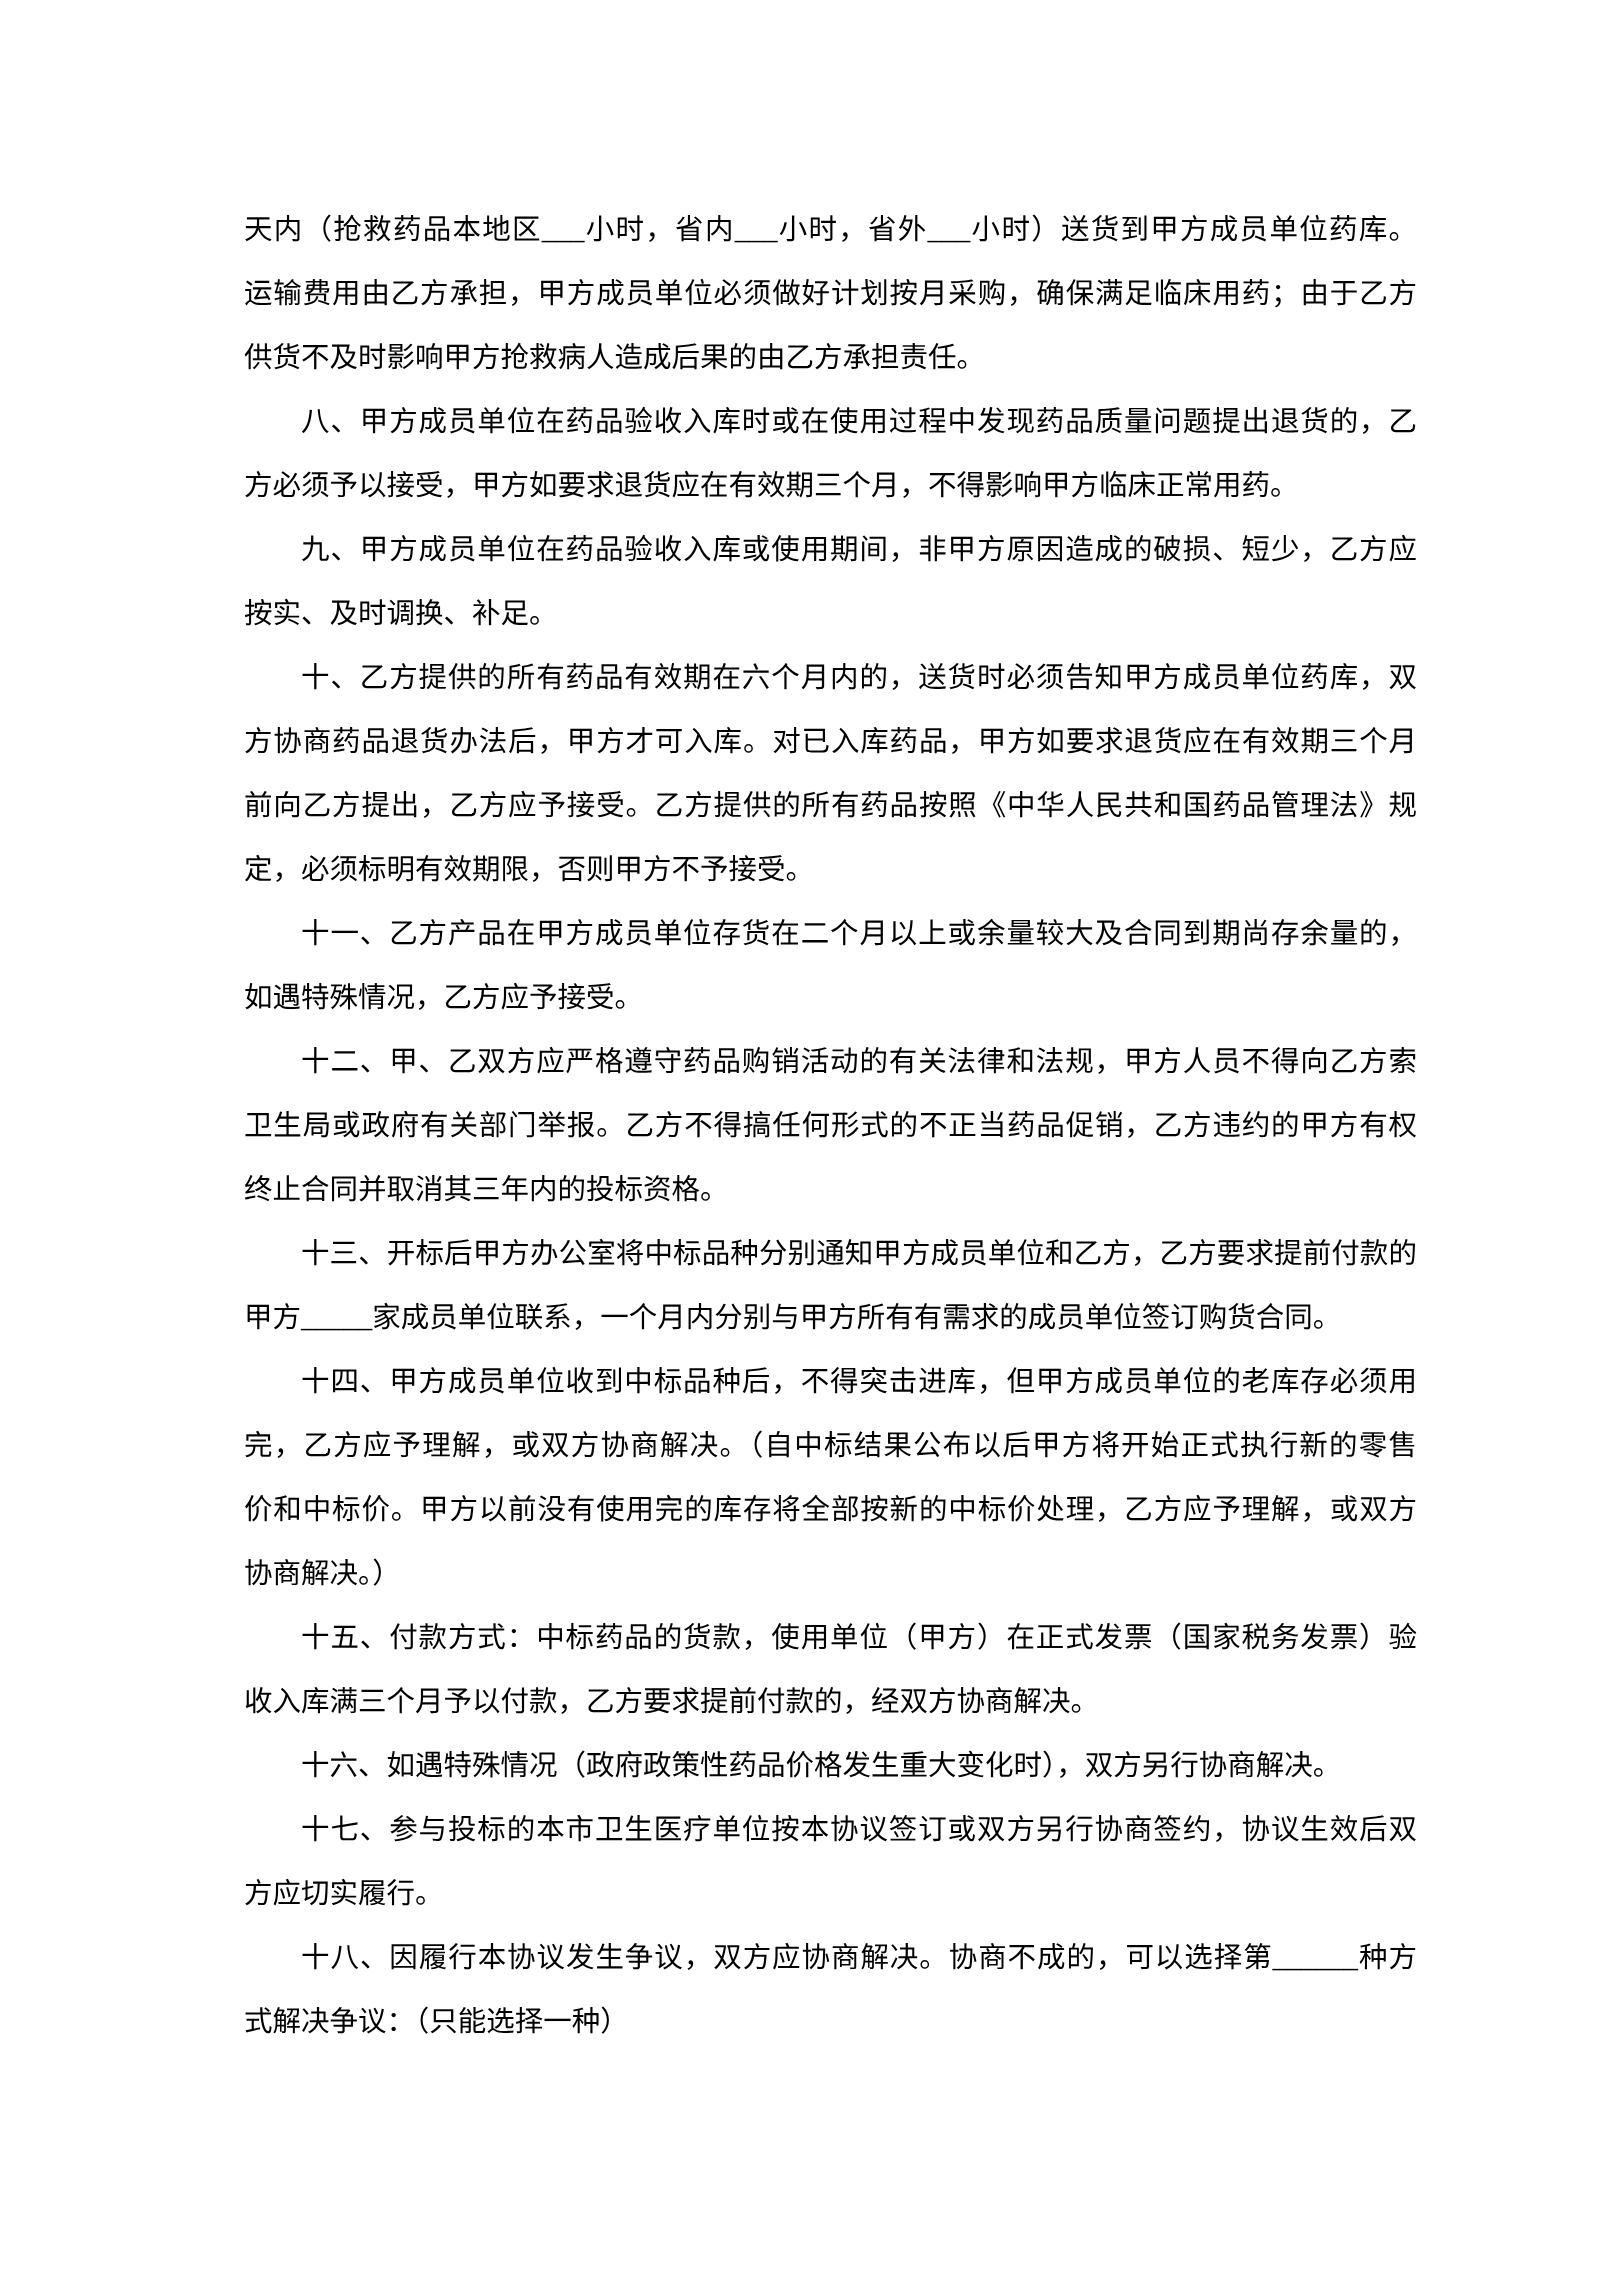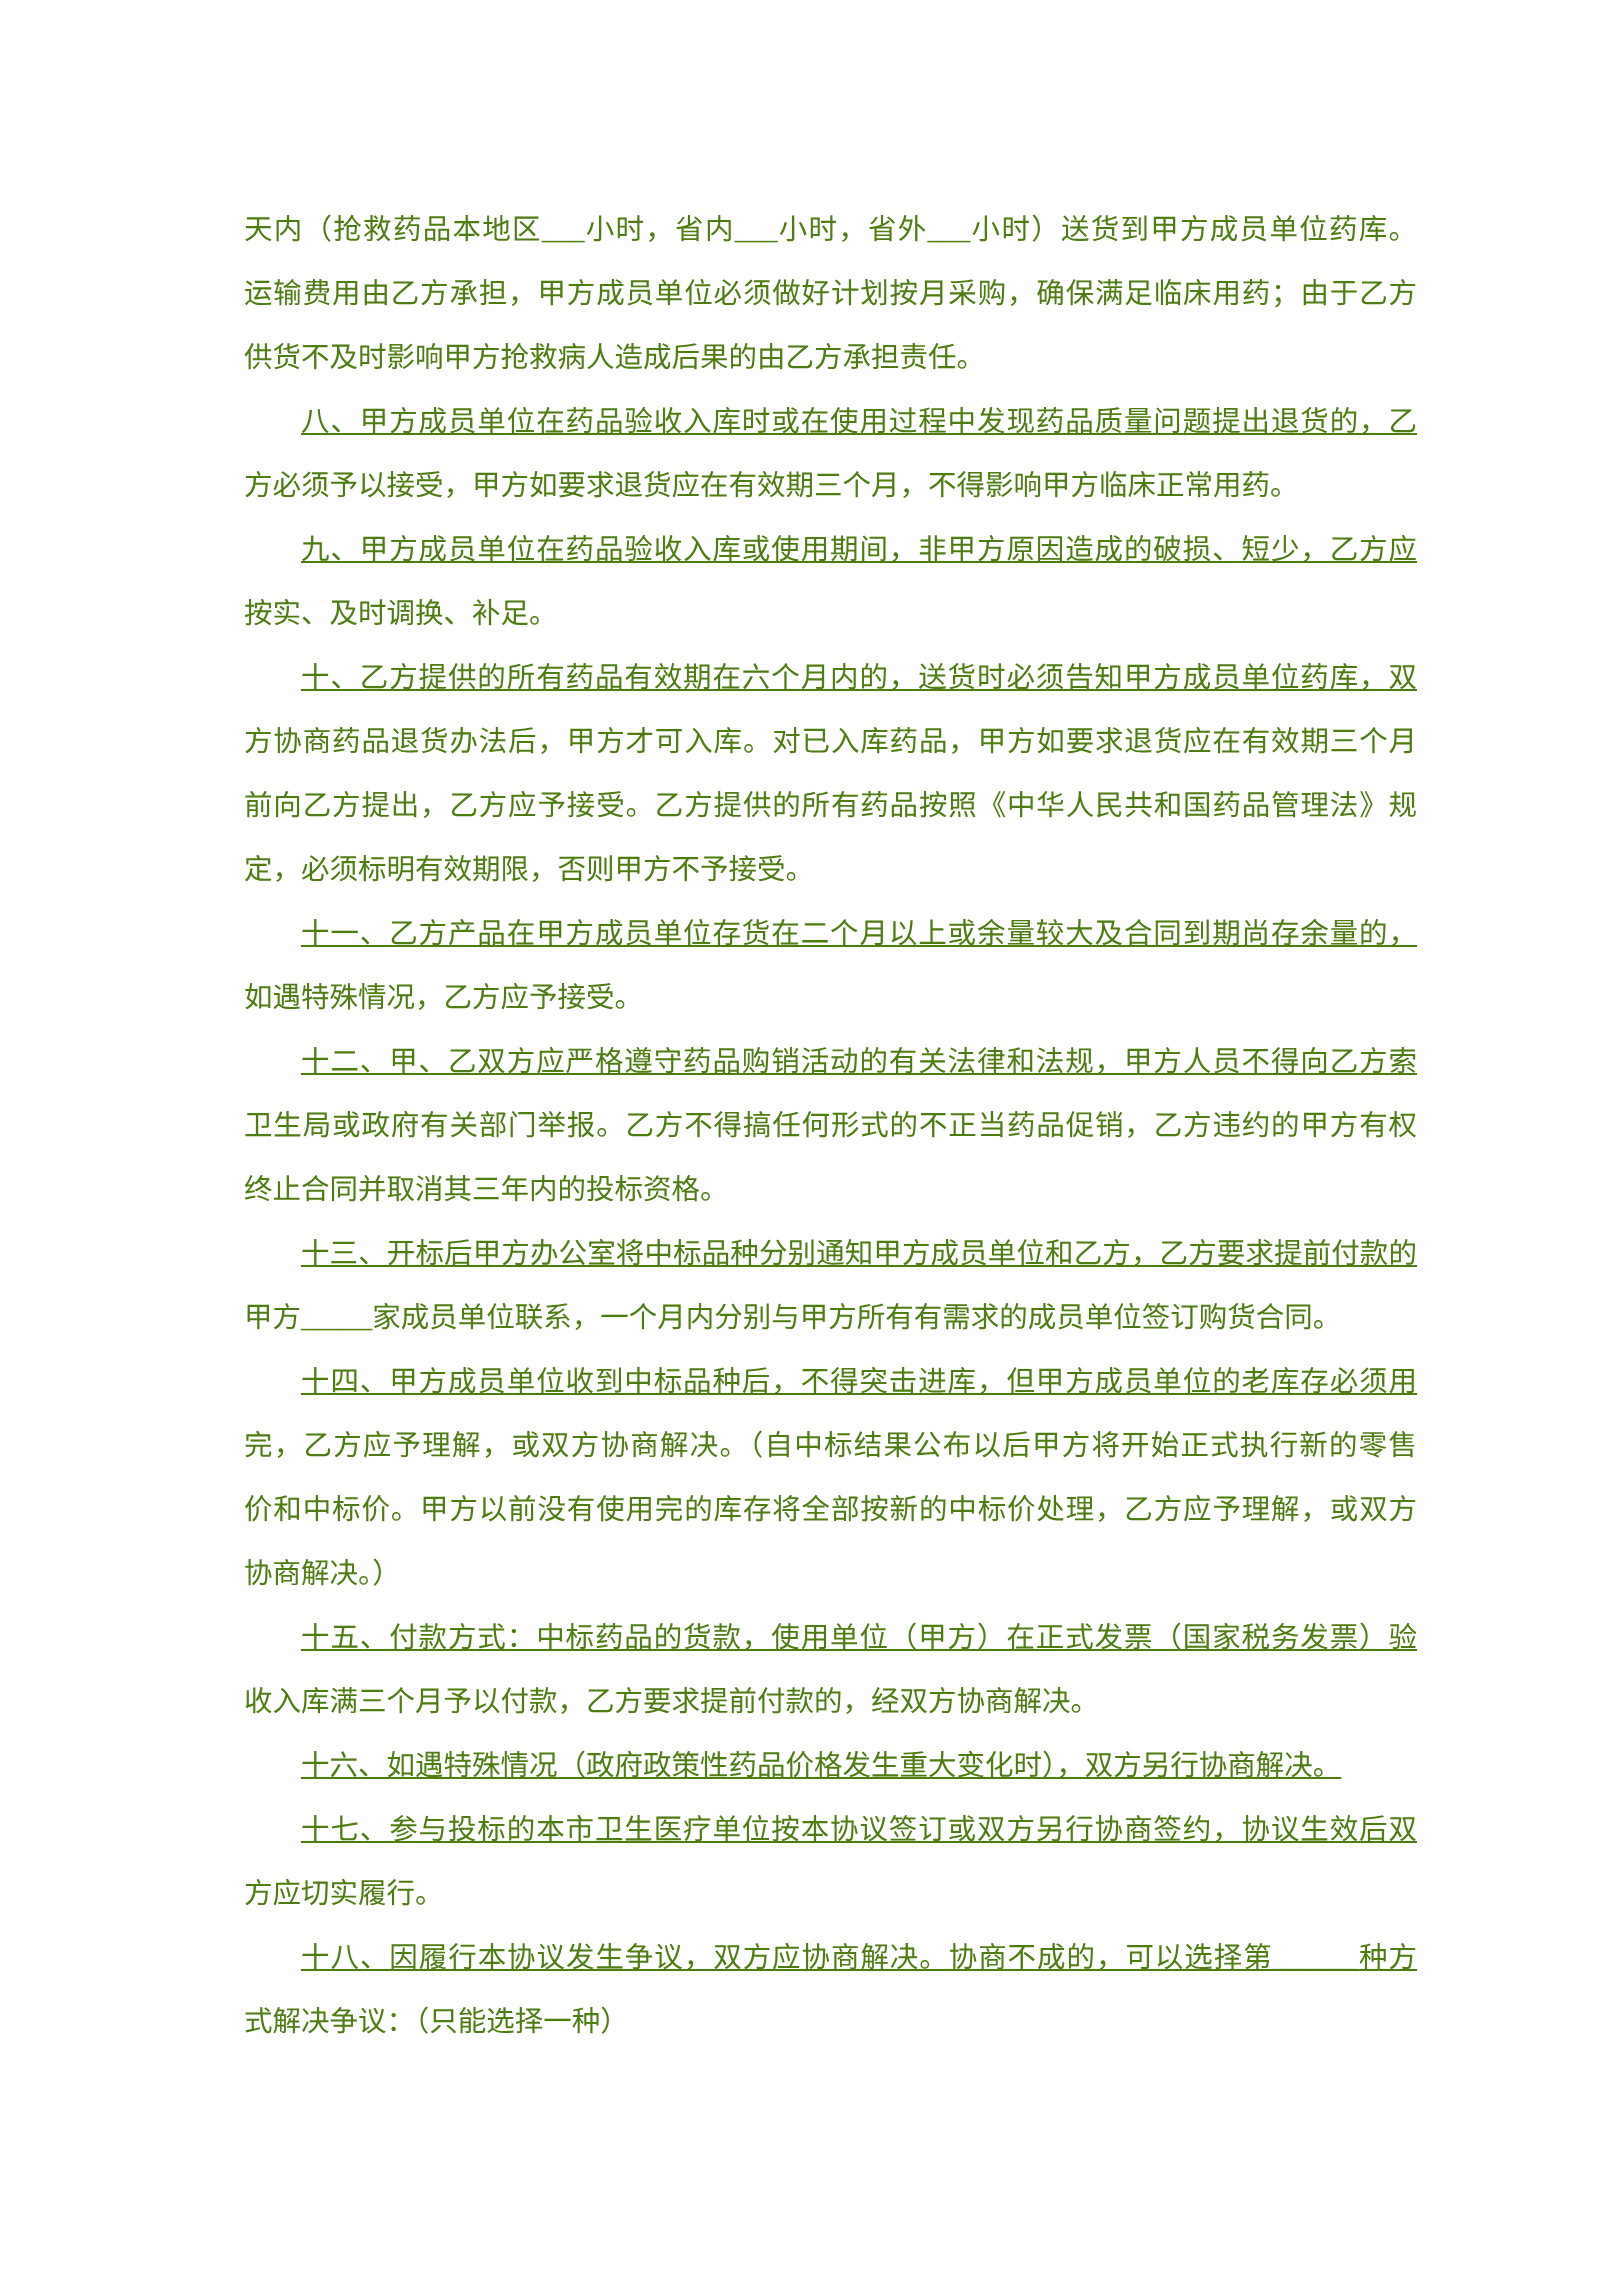--- a/index.html
+++ b/index.html
@@ -19,25 +19,24 @@
     left: 244px;
     top: 198px;
     width: 1173px;
   }
   .line {
     font-size: 28.5px;
     line-height: 64px;
     height: 64px;
     white-space: normal;
     text-align: left;
-    color: #4d7c0f;
+    color: #000000;
   }
   .line.indent {
     text-indent: 2em;
-    text-decoration: underline;
   }
   .line.fill {
     text-align: justify;
     text-align-last: justify;
   }
 </style>
 </head>
 <body>
 
 <div class="doc-body">

